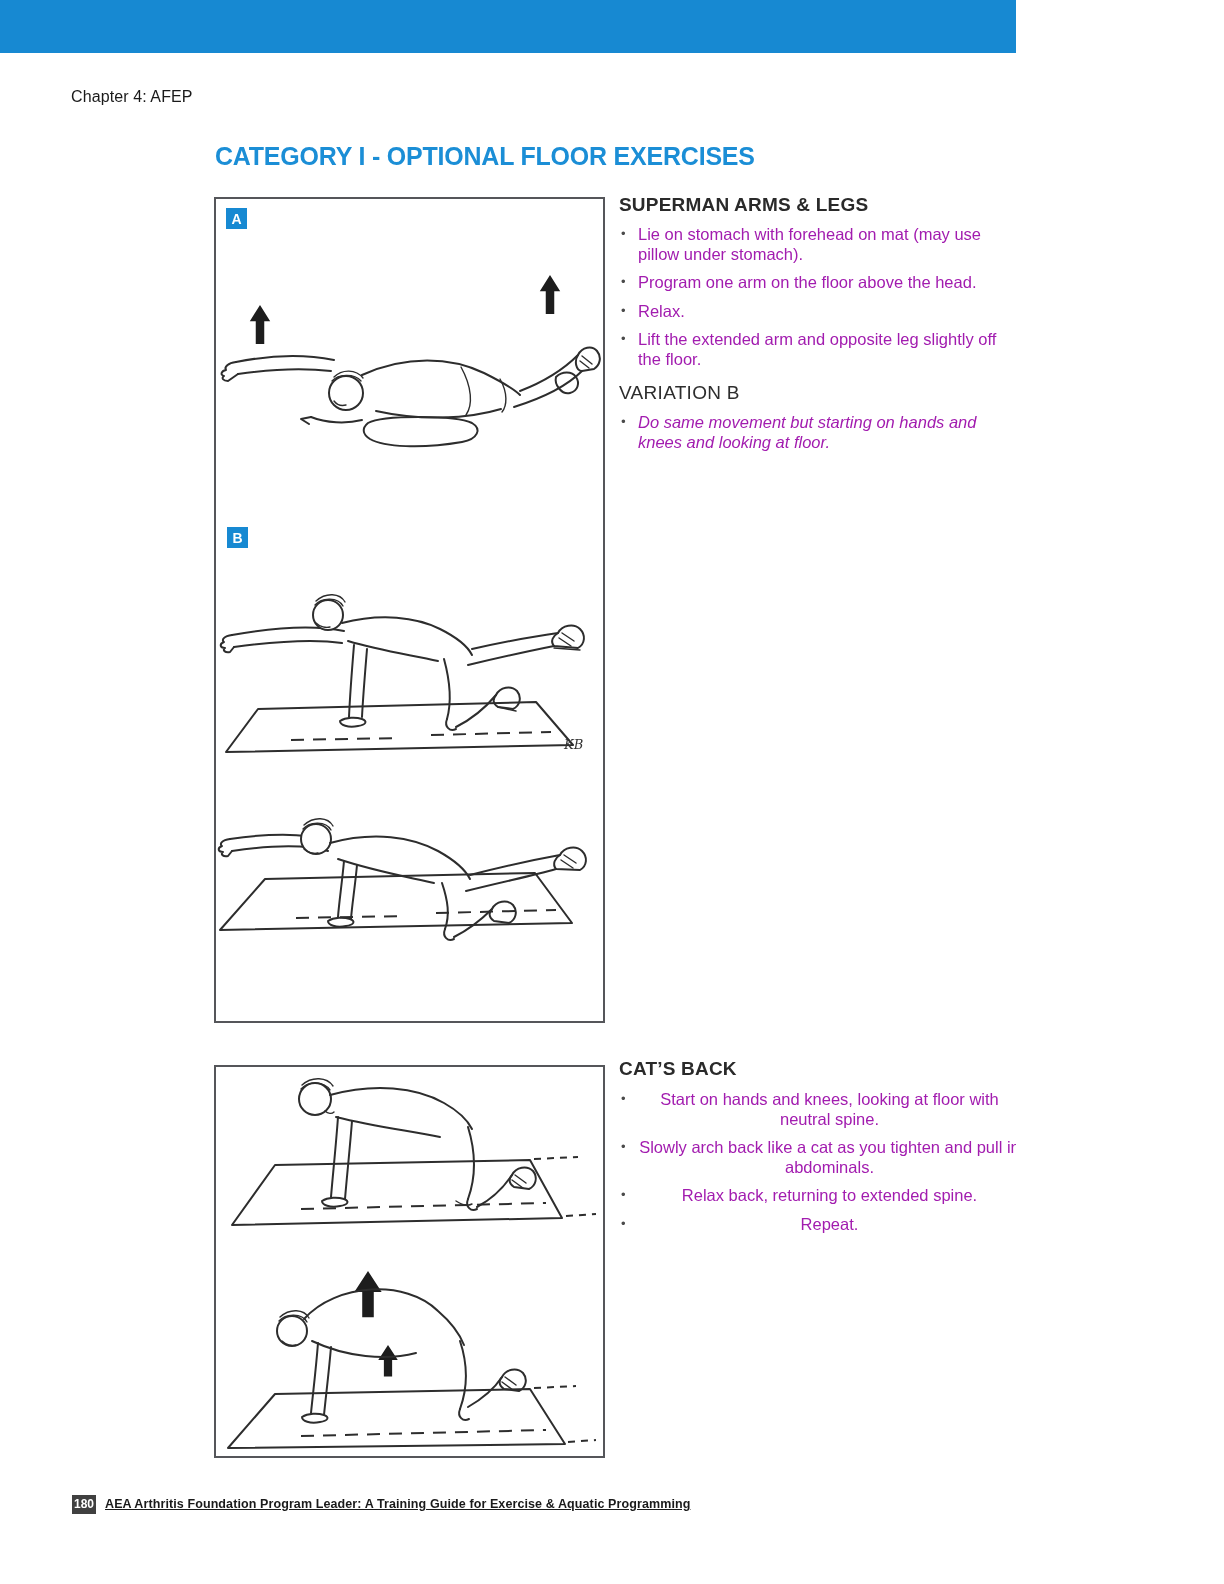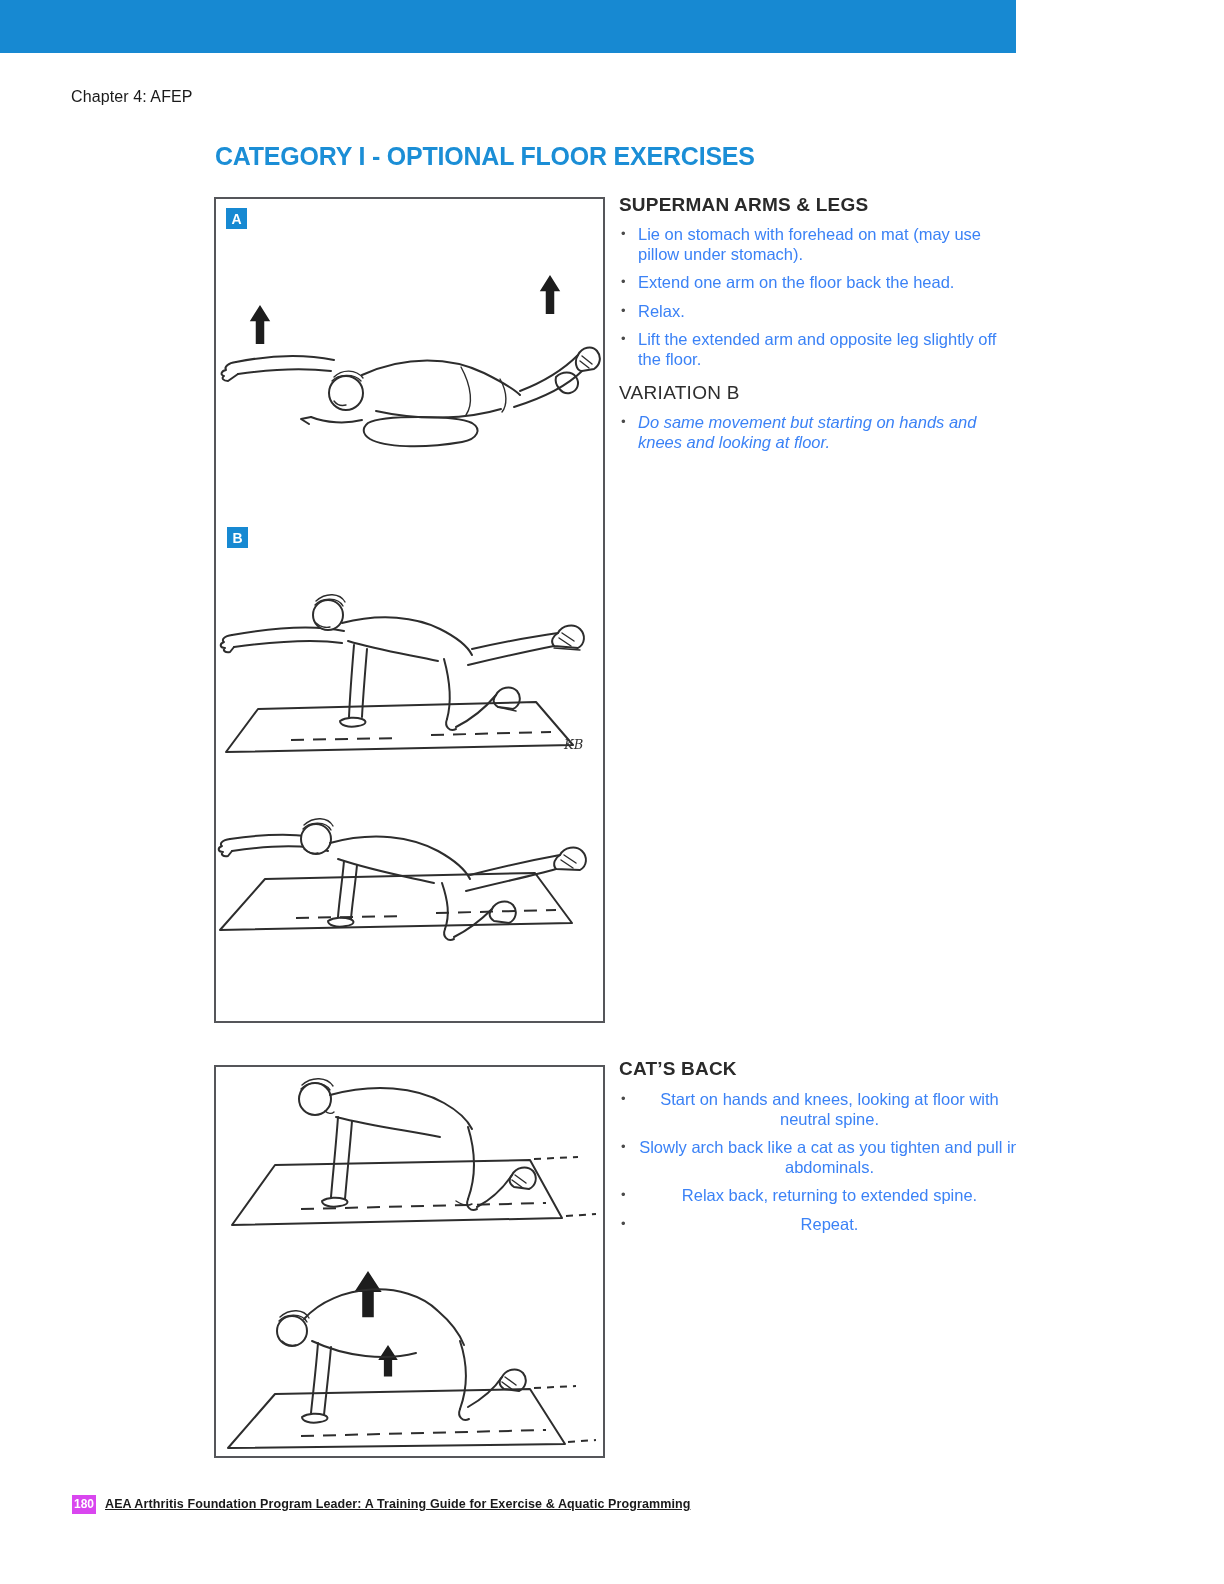--- a/index.html
+++ b/index.html
@@ -11,25 +11,25 @@
          letter-spacing:-.2px;transform:scaleX(.96);transform-origin:left center;white-space:nowrap;}
   .panel{position:absolute;background:#fff;border:2px solid #55565a;box-sizing:border-box;}
   .panel1{left:214px;top:197px;width:391px;height:826px;}
   .panel2{left:214px;top:1065px;width:391px;height:393px;}
   .figlabel{position:absolute;width:21px;height:21px;background:#1789d2;color:#fff;
             font-size:14px;font-weight:700;display:flex;align-items:center;justify-content:center;}
   .ill{position:absolute;left:0;}
   .rcol{position:absolute;left:619px;width:402px;}
   .extitle{font-size:19px;font-weight:700;color:#2a2a2a;letter-spacing:.2px;margin:0;}
   .varhead{font-size:19px;font-weight:400;color:#2d2d2d;letter-spacing:.3px;margin:0;}
-  ul.bullets{list-style:none;margin:0;padding:0;font-size:16.5px;line-height:19.5px;color:#3b82f6;}
+  ul.bullets{list-style:none;margin:0;padding:0;font-size:16.5px;line-height:19.5px;color:#a21caf;}
   ul.bullets li{position:relative;padding-left:19px;margin-bottom:9px;}
   ul.bullets li::before{content:"\2022";position:absolute;left:2px;top:-1px;font-size:13px;color:#4a4a4a;}
   .footer{position:absolute;left:72px;top:1494px;height:20px;display:flex;align-items:center;}
-  .pagenum{width:24px;height:19px;background:#d946ef;color:#fff;font-size:12px;font-weight:700;
+  .pagenum{width:24px;height:19px;background:#404040;color:#fff;font-size:12px;font-weight:700;
            display:flex;align-items:center;justify-content:center;}
   .foottext{margin-left:9px;font-size:12.5px;font-weight:700;color:#1a1a1a;letter-spacing:.1px;text-decoration:underline;}
   svg .ln{fill:none;stroke:#2d2d2d;stroke-width:2;stroke-linecap:round;stroke-linejoin:round;}
   svg .thin{fill:none;stroke:#2d2d2d;stroke-width:1.4;stroke-linecap:round;}
   svg .head{fill:#ffffff;stroke:#2d2d2d;stroke-width:2;}
   svg .arrow{fill:#1d1d1d;stroke:none;}
   svg .mat{fill:none;stroke:#2d2d2d;stroke-width:2;stroke-linejoin:round;}
   svg .dash{fill:none;stroke:#2d2d2d;stroke-width:2;stroke-dasharray:13 9;}
   svg .dots{fill:none;stroke:#2d2d2d;stroke-width:2;stroke-dasharray:7 6;}
   svg .sig{font-family:"DejaVu Serif", serif;font-style:italic;font-size:13px;fill:#333;}
@@ -151,21 +151,21 @@
       <path class="ln" d="M229,138 C226,146 232,151 238,148"></path>
       <path class="ln" d="M238,146 C254,138 266,128 276,118"></path>
       <path class="ln" d="M276,118 C280,110 291,108 297,114 C302,120 300,129 293,132 L278,130 C272,126 273,121 276,118 Z"></path>
     </svg>
   </div>
 
   <div class="rcol" style="top:194px;">
     <h2 class="extitle">SUPERMAN ARMS &amp; LEGS</h2>
     <ul class="bullets" style="margin-top:9px;">
       <li>Lie on stomach with forehead on mat (may use pillow under stomach).</li>
-      <li>Extend one arm on the floor back the head.</li>
+      <li>Program one arm on the floor above the head.</li>
       <li>Relax.</li>
       <li>Lift the extended arm and opposite leg slightly off the floor.</li>
     </ul>
     <h3 class="varhead" style="margin-top:13px;">VARIATION B</h3>
     <ul class="bullets" style="margin-top:9px;font-style:italic;">
       <li>Do same movement but starting on hands and knees and looking at floor.</li>
     </ul>
   </div>
 
   <div class="panel panel2">

